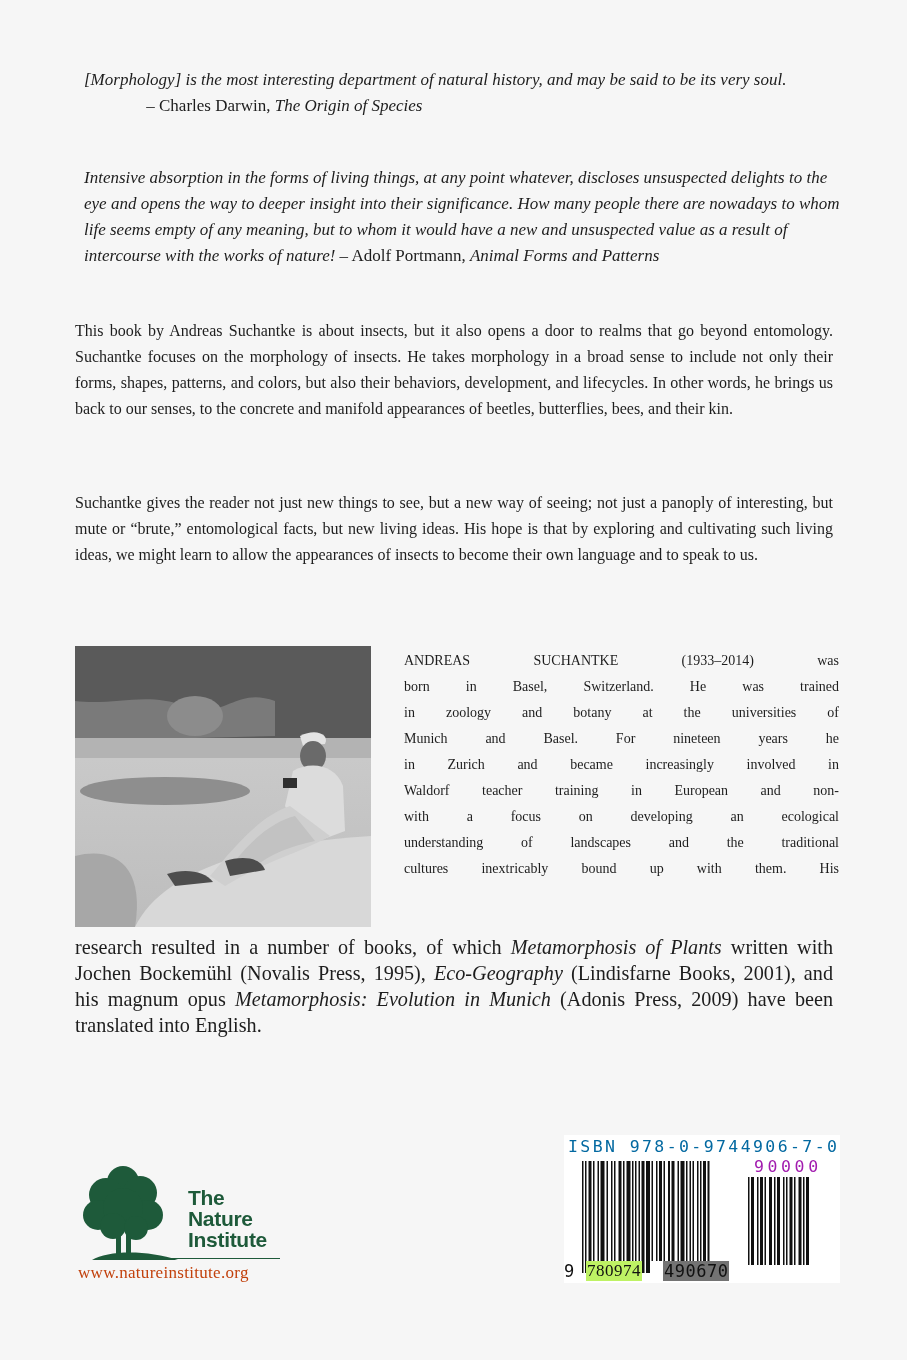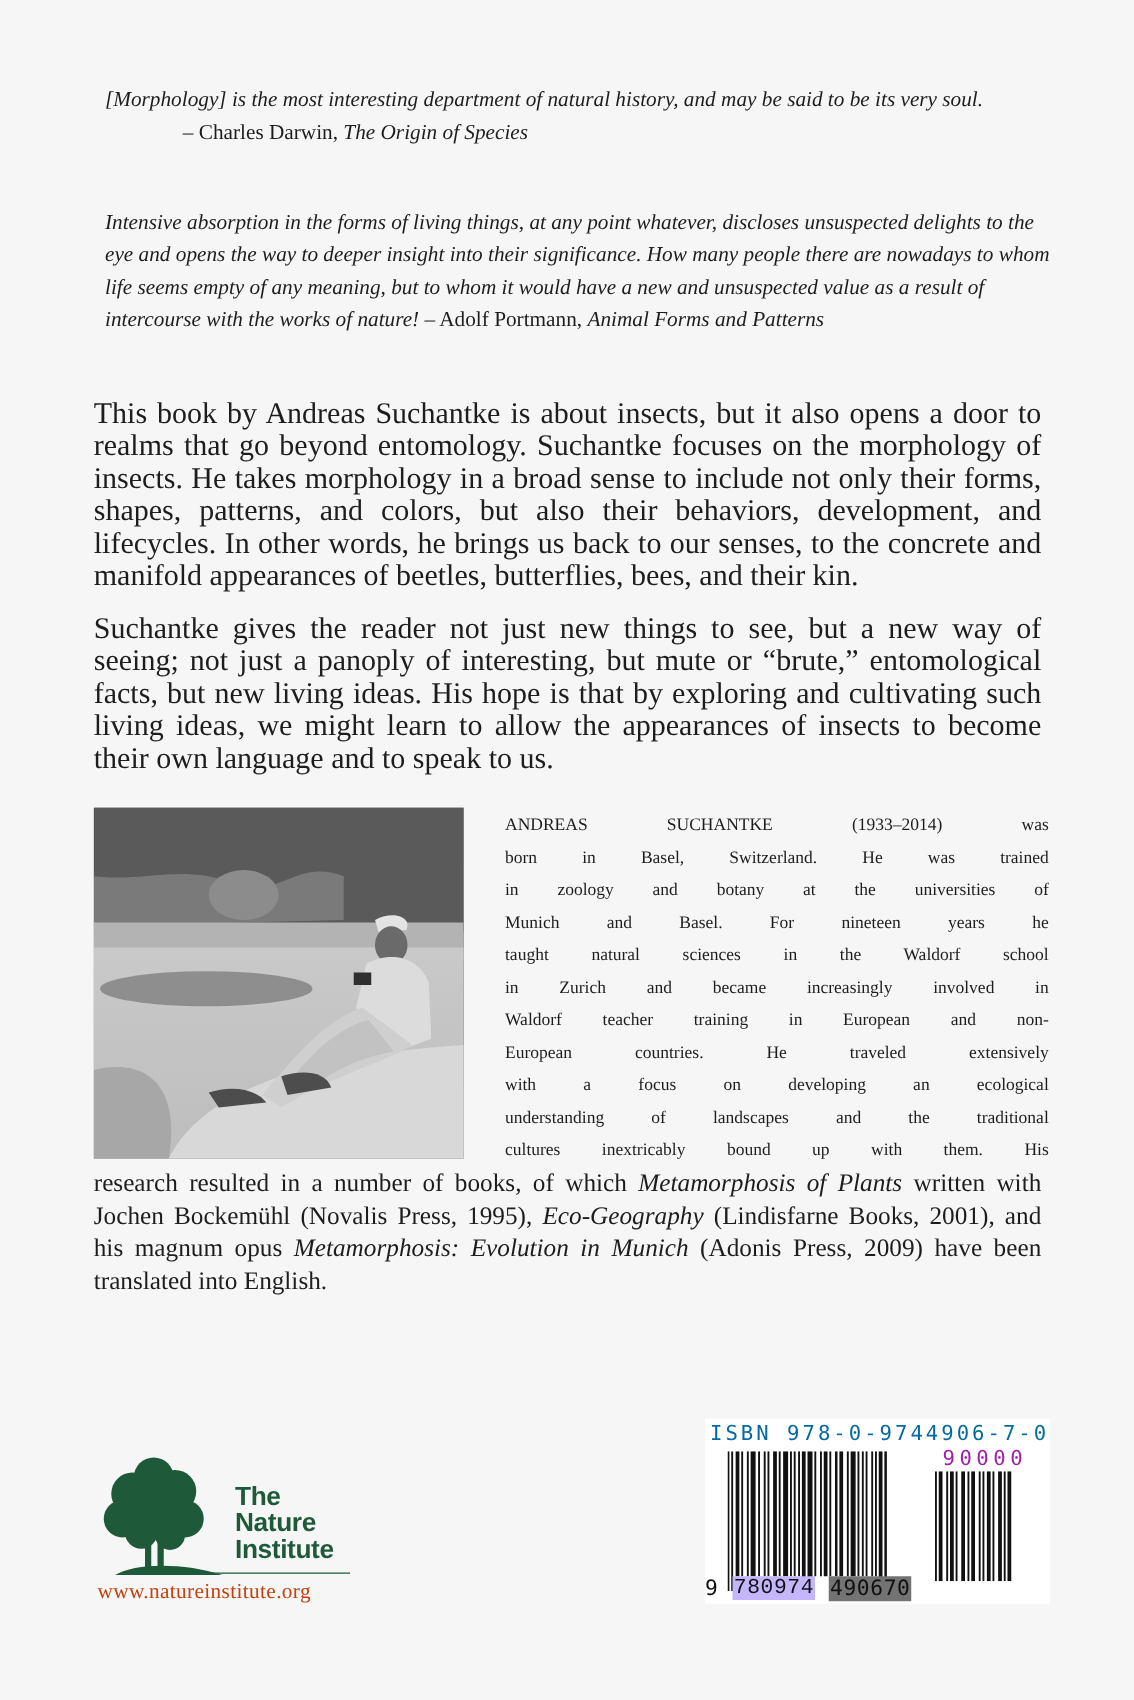--- a/index.html
+++ b/index.html
@@ -3,42 +3,42 @@
 <meta charset="utf-8">
 <style>
   html, body { margin:0; padding:0; }
   body { width:907px; height:1360px; background:#f6f6f6; position:relative; overflow:hidden;
          font-family:"Liberation Serif","DejaVu Serif",serif; color:#1d1d1d; }
   .quote { position:absolute; left:59px; width:760px; font-style:italic; font-size:17px; line-height:26px;margin-left:25px; }
   #q1 { top:67px; }
   #q2 { top:165px; }
   .attr { font-style:normal; }
   .attr i { font-style:italic; }
-  .body-par { position:absolute; left:75px; width:758px; font-size:24px; line-height:26px; text-align:justify; }
+  .body-par { position:absolute; left:75px; width:758px; font-size:16px; line-height:26px; text-align:justify; }
   #p1 { top:318px; }
   #p2 { top:490px; }
   #photo { position:absolute; left:75px; top:646px; width:296px; height:281px; overflow:hidden; background:#999; }
   #bio-side { position:absolute; left:404px; top:648px; width:435px; font-size:14px; line-height:26px;
               text-align:justify; text-align-last:justify; }
   #bio-side span { display:block; }
   #bio-rest { position:absolute; left:75px; top:934px; width:758px; font-size:20.2px; line-height:26px; text-align:justify; }
   #bio-rest i { font-style:italic; }
   #logo { position:absolute; left:78px; top:1160px; width:200px; height:120px; }
   #logo-text { position:absolute; left:110px; top:27px; font-family:"Liberation Sans","DejaVu Sans",sans-serif;
                color:#1e5a3a; font-size:21px; line-height:21px; font-weight:bold; letter-spacing:-0.3px; }
   #logo-text span { display:block; }
   #logo-rule { position:absolute; left:42px; top:98px; width:160px; height:1px; background:#1e5a3a; }
   #website { position:absolute; left:78px; top:1263px; font-size:17px; color:#c2410c; letter-spacing:0.3px; }
   #barcode { position:absolute; left:564px; top:1135px; width:276px; height:148px; background:#fff; }
   #isbn { position:absolute; left:4px; top:2px; font-family:"DejaVu Sans Mono","Liberation Mono",monospace; font-size:16.5px; letter-spacing:2.4px; color:#0369a1; }
   #bars-main { position:absolute; left:18px; top:26px; }
   #bars-addon { position:absolute; left:184px; top:42px; }
   #addon-num { position:absolute; left:190px; top:22px; font-family:"DejaVu Sans Mono","Liberation Mono",monospace; font-size:16.5px; letter-spacing:3.6px; color:#a21caf; }
   #ean-lead { position:absolute; left:0px; top:126px; font-family:"DejaVu Sans Mono","Liberation Mono",monospace; font-size:17px; color:#111; }
-  #ean-g1 { position:absolute; left:22px; top:126px; font-family:Liberation Mono, monospace; font-size:17px; letter-spacing:0.5px; color:#111; background:#c4b5fd; padding:0 1px; }
+  #ean-g1 { position:absolute; left:22px; top:126px; font-family:Liberation Serif, serif; font-size:17px; letter-spacing:0.5px; color:#111; background:#bef264; padding:0 1px; }
   #ean-g2 { position:absolute; left:99px; top:126px; font-family:"DejaVu Sans Mono","Liberation Mono",monospace; font-size:17px; letter-spacing:0.5px; color:#111; background:#737373; padding:0 1px; }
 </style>
 </head>
 <body>
 
 <div id="q1" class="quote">
   <span>[Morphology] is the most interesting department of natural history, and may be said to be its very soul.</span>
   <span style="display:inline-block;width:58px"></span>
   <span class="attr"><span>– Charles Darwin, </span><i>The Origin of Species</i></span>
 </div>
@@ -81,24 +81,22 @@
     <path d="M150 215 C165 210 185 210 190 224 L155 230 Z" fill="#4d4d4d"></path>
     <rect x="208" y="132" width="14" height="10" fill="#2f2f2f"></rect>
   </svg>
 </div>
 
 <div id="bio-side">
   <span>ANDREAS SUCHANTKE (1933–2014) was</span>
   <span>born in Basel, Switzerland. He was trained</span>
   <span>in zoology and botany at the universities of</span>
   <span>Munich and Basel. For nineteen years he</span>
-  <span>taught natural sciences in the Waldorf school</span>
   <span>in Zurich and became increasingly involved in</span>
   <span>Waldorf teacher training in European and non-</span>
-  <span>European countries. He traveled extensively</span>
   <span>with a focus on developing an ecological</span>
   <span>understanding of landscapes and the traditional</span>
   <span>cultures inextricably bound up with them. His</span>
 </div>
 
 <p id="bio-rest" style="margin:0"><span>research resulted in a number of books, of which </span><i>Metamorphosis of Plants</i><span> written with Jochen Bockemühl (Novalis Press, 1995), </span><i>Eco-Geography</i><span> (Lindisfarne Books, 2001), and his magnum opus </span><i>Metamorphosis: Evolution in Munich</i><span> (Adonis Press, 2009) have been translated into English.</span></p>
 
 <div id="logo">
   <svg width="110" height="102" viewBox="0 0 110 102" style="position:absolute;left:0;top:0">
     <g fill="#1e5a3a">

